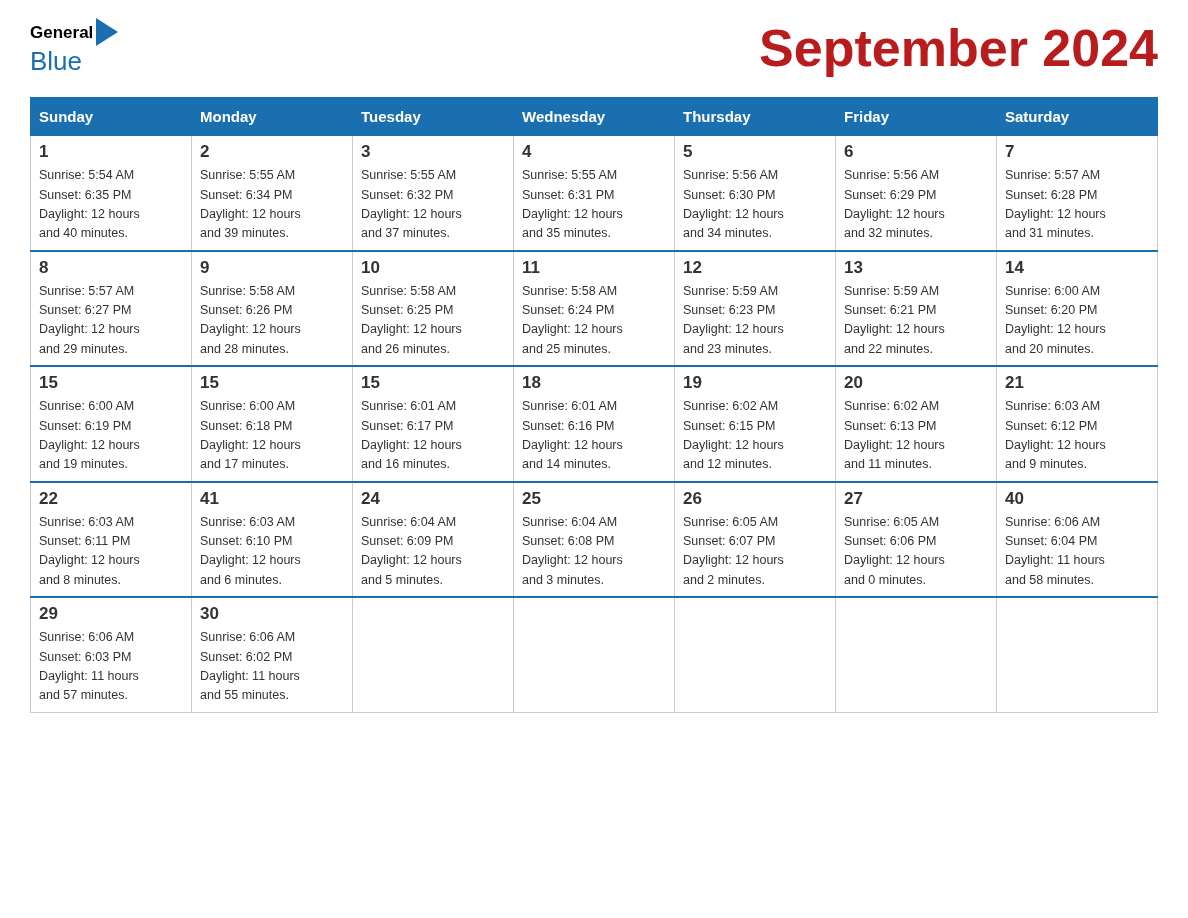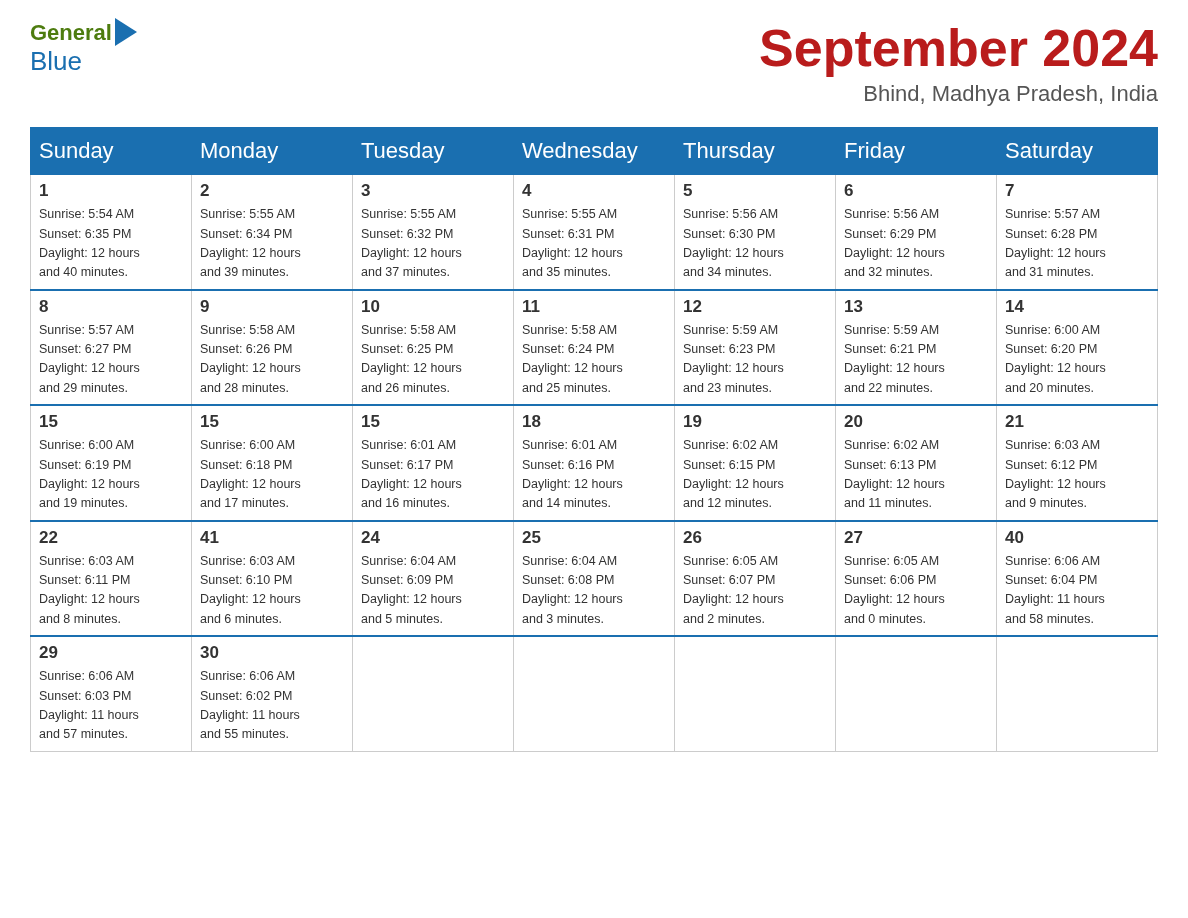--- a/index.html
+++ b/index.html
@@ -10,23 +10,23 @@
       min-height: 918px;
       padding: 20px 30px;
     }
     .header {
       display: flex;
       justify-content: space-between;
       align-items: flex-start;
       margin-bottom: 20px;
     }
     .logo-text-general {
-      font-size: 22px;
-      font-weight: bold;
-      color: #4d7c0f;
+      font-size: 17px;
+      font-weight: bold;
+      color: #000000;
     }
     .logo-text-blue {
       font-size: 26px;
       font-weight: normal;
       color: #1a6fb0;
     }
     .title-block {
       text-align: right;
     }
     .month-title {
@@ -41,22 +41,22 @@
       margin-top: 4px;
     }
     .calendar {
       width: 100%;
       border-collapse: collapse;
       border: 1px solid #aaa;
     }
     .calendar th {
       background-color: #1a6fb0;
       color: #fff;
-      font-size: 22px;
-      font-weight: normal;
+      font-size: 15px;
+      font-weight: bold;
       padding: 10px 8px;
       text-align: left;
       border: 1px solid #1a6fb0;
     }
     .calendar td {
       vertical-align: top;
       padding: 6px 8px;
       border: 1px solid #ccc;
       width: 14.28%;
       min-height: 100px;
@@ -107,21 +107,20 @@
 <div class="header">
   <div class="logo-wrapper">
     <div class="logo-line1">
       <span class="logo-text-general">General</span>
       <span class="logo-arrow"></span>
     </div>
     <span class="logo-text-blue">Blue</span>
   </div>
   <div class="title-block">
     <div class="month-title">September 2024</div>
-    <div class="location-title">Bhind, Madhya Pradesh, India</div>
   </div>
 </div>
 
 <table class="calendar">
   <thead>
     <tr>
     <th>Sunday</th>
         <th>Monday</th>
         <th>Tuesday</th>
         <th>Wednesday</th>

